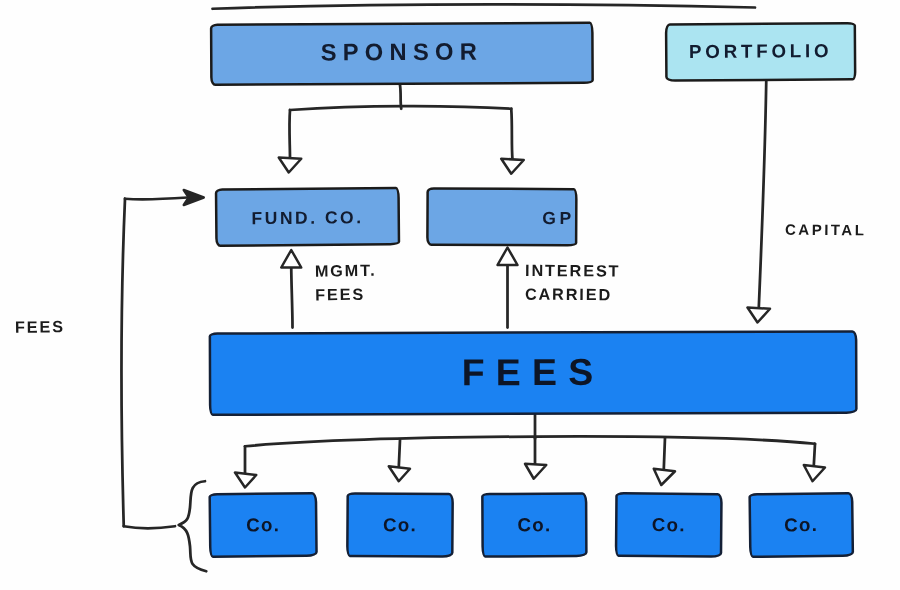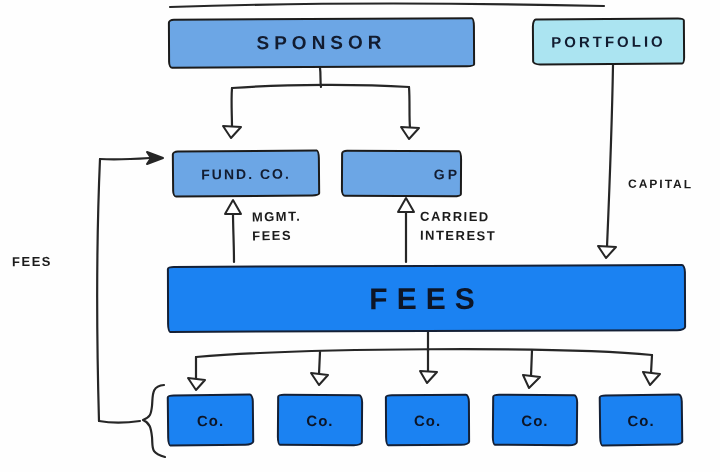--- a/index.html
+++ b/index.html
@@ -125,21 +125,21 @@
   </div>
 
   <div class="lbl capital">CAPITAL</div>
 
   <div class="lbl mgmtfees">
     <div>MGMT.</div>
     <div>FEES</div>
   </div>
 
   <div class="lbl carried">
+    <div>INTEREST</div>
     <div>CARRIED</div>
-    <div>INTEREST</div>
   </div>
 
   <div class="lbl portfees">
     <div>FEES</div>
   </div>
 
 </div>
 
 </body></html>

